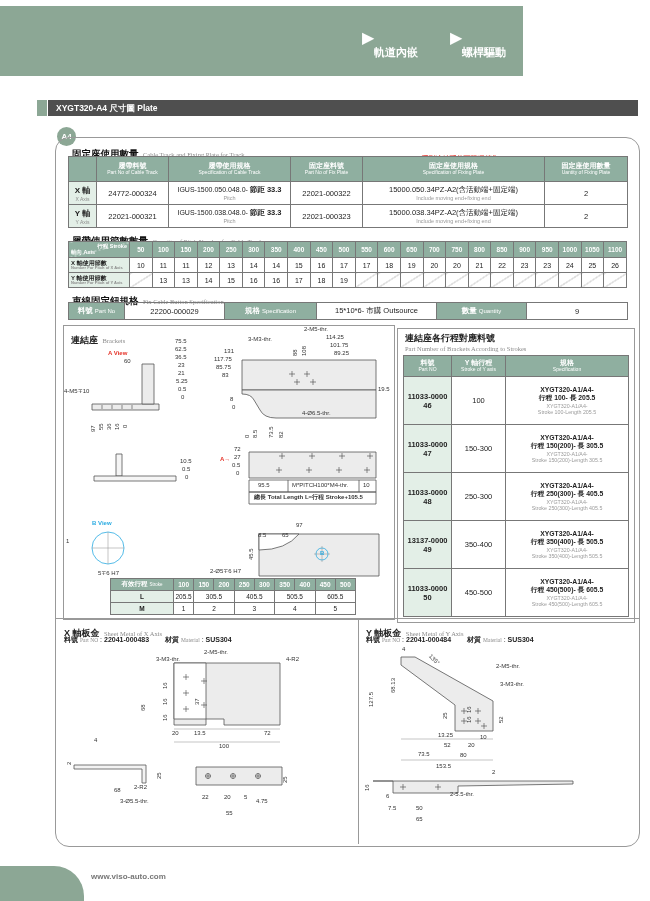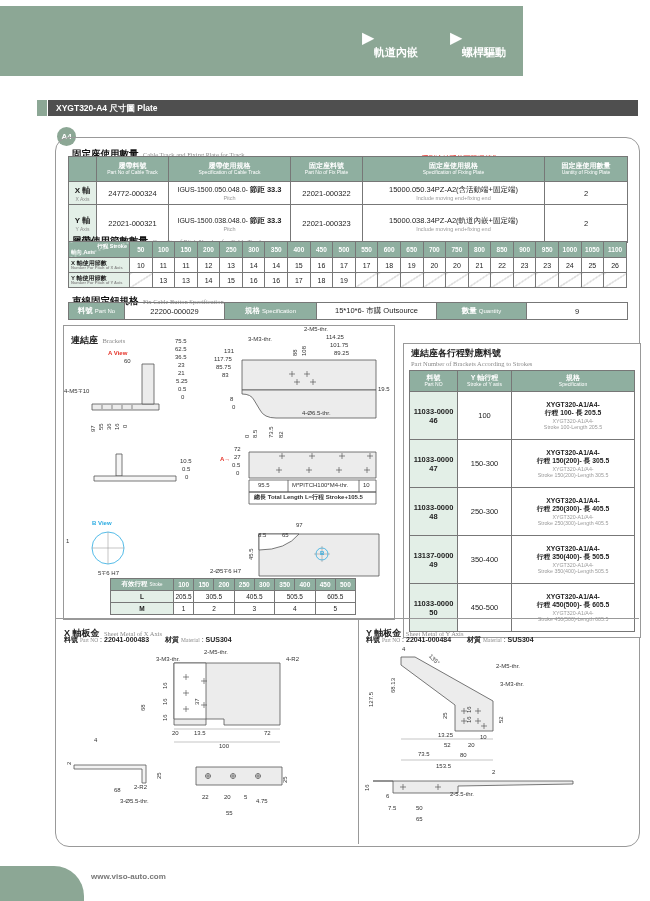--- a/index.html
+++ b/index.html
@@ -53,21 +53,21 @@
   .t2 .rl .l2{font-size:4px;color:#8b8b8b;line-height:1.1;text-align:left;padding-left:2px;}
   .t2 td.diag{background-image:linear-gradient(to bottom right,rgba(0,0,0,0) 48%,#999 50%,rgba(0,0,0,0) 52%);}
   
   .t3{position:absolute;left:12px;top:164px;width:559px;}
   .t3 td{font-size:7.5px;text-align:center;vertical-align:middle;height:16px;}
   .t3 .gl .hc{display:inline;font-size:7.5px;}
   .t3 .gl .he{display:inline;font-size:6px;margin-left:2px;}
   
   .panel{position:absolute;border:1px solid #999;background:#fff;}
   #brk-panel{left:7px;top:187px;width:330px;height:293px;}
-  #bpt-panel{left:341px;top:205px;width:236px;height:293px;margin-left:6px;}
+  #bpt-panel{left:341px;top:190px;width:236px;height:293px;}
   .p-title{position:absolute;left:7px;top:3px;white-space:nowrap;}
   .p-title .cjk{font-size:9px;font-weight:bold;}
   .p-title .en{font-size:6.5px;color:#8b8b8b;font-family:"Liberation Serif",serif;}
   
   .dim{position:absolute;font-size:6px;color:#333;white-space:nowrap;line-height:1;}
   .dim.rot{transform:rotate(-90deg);transform-origin:left top;}
   .dim.rot45{transform:rotate(45deg);transform-origin:left top;}
   .dim.red{color:#e53228;font-weight:bold;}
   .dim.blue{color:#29abe2;font-weight:bold;}
   .dim.box{font-weight:bold;}
@@ -179,33 +179,33 @@
             <div class="s1"><span>IGUS-1500.050.048.0- </span><b>節距 33.3</b></div>
             <div class="sub">Pitch</div>
           </td>
           <td>22021-000322</td>
           <td>
             <div class="s1">15000.050.34PZ-A2(含活動端+固定端)</div>
             <div class="sub">Include moving end+fixing end</div>
           </td>
           <td>2</td>
         </tr>
-        <tr style="height: 38px;">
+        <tr style="height: 23px;">
           <td class="lg axis">
             <div class="a1">Y 軸</div>
             <div class="a2">Y Axis</div>
           </td>
           <td>22021-000321</td>
           <td class="spec">
             <div class="s1"><span>IGUS-1500.038.048.0- </span><b>節距 33.3</b></div>
             <div class="sub">Pitch</div>
           </td>
           <td>22021-000323</td>
           <td>
-            <div class="s1">15000.038.34PZ-A2(軌道內嵌+固定端)</div>
+            <div class="s1">15000.038.34PZ-A2(含活動端+固定端)</div>
             <div class="sub">Include moving end+fixing end</div>
           </td>
           <td>2</td>
         </tr>
       </tbody>
   </table>
 
   <div class="sec-title" style="top:92px;">
     <span class="cjk">履帶使用節數數量</span>
     <span class="en">Quantity of Pitch Number for Cable Track</span>

